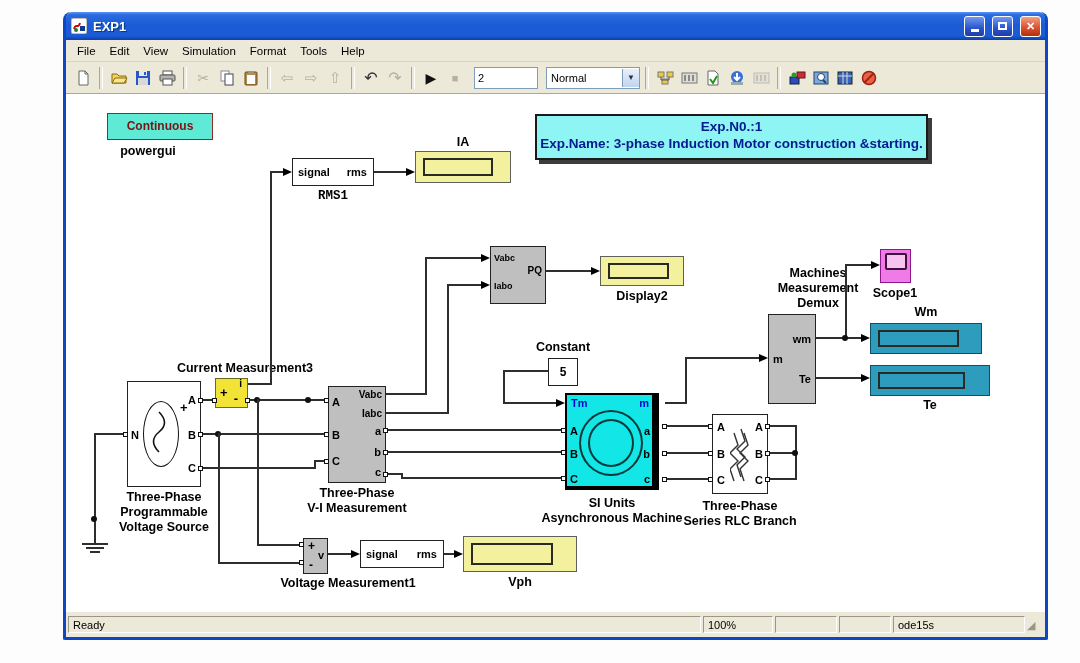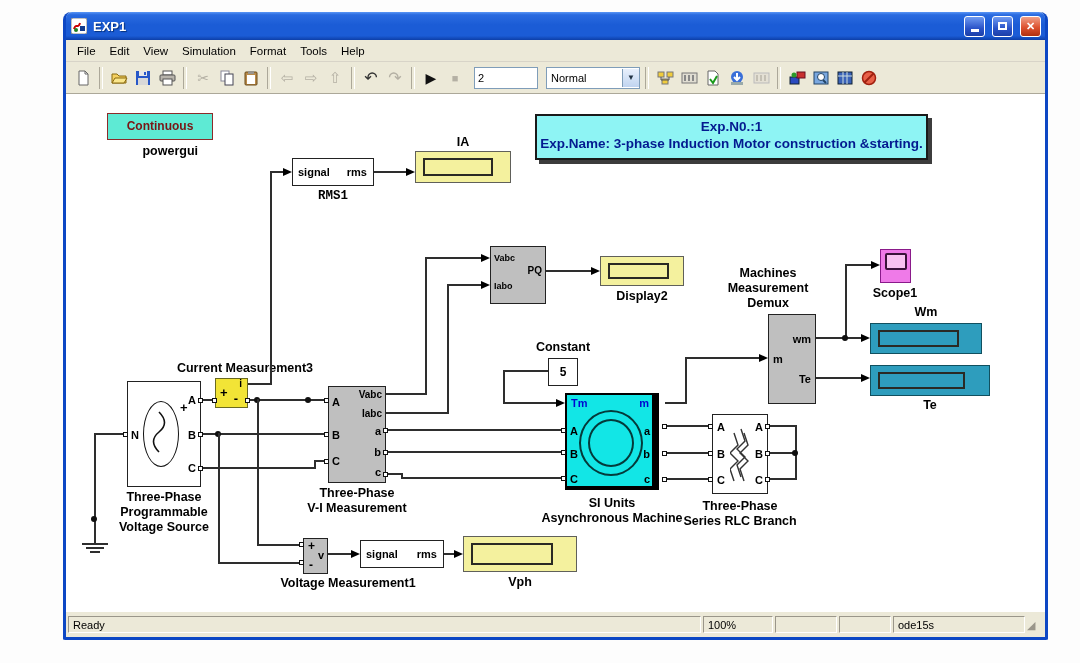--- a/index.html
+++ b/index.html
@@ -206,21 +206,21 @@
           <path d="M3.5 12.5l9-9" stroke="#a02010" stroke-width="2"></path>
         </svg>
       </span>
   </div>
 
   <div class="canvas">
 
     <div class="blk" style="left:29px;top:19px;width:106px;height:27px;background:#5eead4;border-color:#8c2a2a;text-align:center;line-height:25px;margin-left:12px;">
       <span style="color:#7a1414;font-size:12px;">Continuous</span>
     </div>
-    <div class="lbl" style="left:32px;top:50px;width:100px;text-align:right;">powergui</div>
+    <div class="lbl" style="left:32px;top:50px;width:100px;">powergui</div>
 
     <div style="position:absolute;left:469px;top:20px;width:393px;height:46px;background:#8ef4f4;border:2px solid #1a1a1a;box-shadow:4px 4px 0 #3c3c3c;box-sizing:border-box;text-align:center;color:#041a90;font-weight:bold;">
       <div style="font-size:13.5px;margin-top:3px;">Exp.N0.:1</div>
       <div style="font-size:13.5px;margin-top:2px;">Exp.Name: 3-phase Induction Motor construction &amp;starting.</div>
     </div>
 
     <div class="blk" style="left:226px;top:64px;width:82px;height:28px;background:#fff;">
       <span class="p" style="left:5px;top:7px;">signal</span>
       <span class="p" style="right:6px;top:7px;">rms</span>
     </div>
@@ -319,21 +319,21 @@
               <path d="M18 8 l4 12 l-8 8 l8 8 l-8 8 l4 12" transform="translate(-4,0)"></path>
             </g>
           </svg>
       </span>
     </div>
     <div class="lbl" style="left:594px;top:405px;width:160px;">
       <span class="ln">Three-Phase</span>
       <span class="ln">Series RLC Branch</span>
     </div>
 
-    <div class="lbl" style="left:627px;top:172px;width:150px;">
+    <div class="lbl" style="left:677px;top:172px;width:150px;">
       <span class="ln">Machines</span>
       <span class="ln">Measurement</span>
       <span class="ln">Demux</span>
     </div>
     <div class="blk" style="left:702px;top:220px;width:48px;height:90px;">
       <span class="p" style="left:4px;top:38px;">m</span>
       <span class="p" style="right:4px;top:18px;">wm</span>
       <span class="p" style="right:4px;top:58px;">Te</span>
     </div>
 

